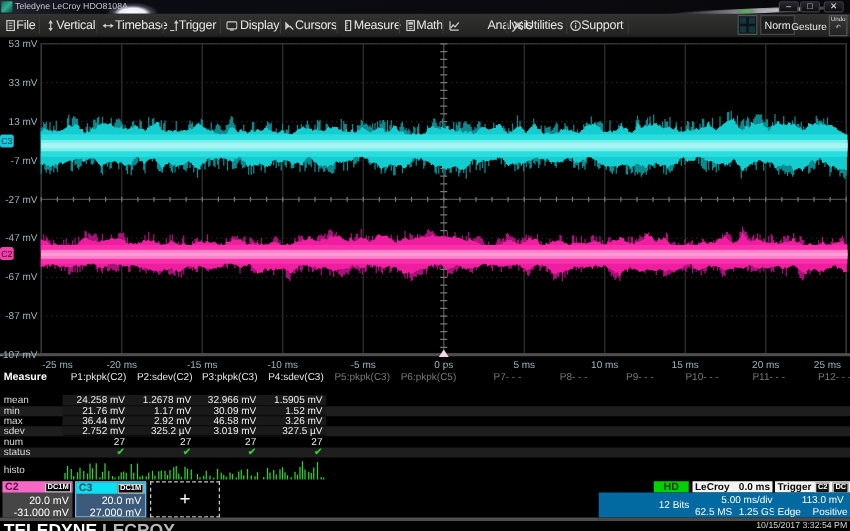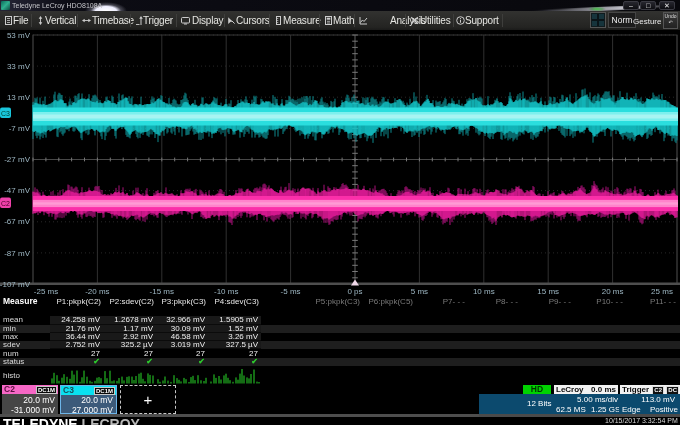--- a/index.html
+++ b/index.html
@@ -18,28 +18,28 @@
 #norm{left:608px;top:12px;width:28px;height:16px;background:#1d1d1d;border:1px solid #454545;color:#f0f0f0;font-size:8.5px;line-height:15px;text-align:center;}
 #gesture{left:633px;top:17px;color:#e8e8e8;font-size:8px;}
 #undo{left:663px;top:12px;width:15px;height:17px;background:linear-gradient(#3a3a3a,#222);border:1px solid #555;color:#ddd;font-size:5px;text-align:center;line-height:6px;}
 #greenled{left:588px;top:7px;width:18px;height:4px;background:radial-gradient(ellipse 9px 2.5px at 50% 50%,rgba(60,210,60,.85),rgba(30,150,30,.35) 60%,rgba(0,0,0,0));}
 #meas{left:0;top:296px;width:680px;height:89px;background:#000;color:#e8e8e8;font-size:8px;}
 .mrow{position:absolute;left:0;width:680px;height:8px;line-height:8px;}
 .stripe{background:#1e1e1e;}
 .rlab{position:absolute;left:3px;color:#dcdcdc;}
 .cell{position:absolute;text-align:right;color:#f0f0f0;}
 .mhead{position:absolute;text-align:right;color:#e8e8e8;}
-.dimh{color:#7a7a7a;margin-left:48px;}
+.dimh{color:#7a7a7a;}
 .chk{color:#2ecc2e;font-weight:bold;font-size:8px;}
 .chbox{position:absolute;top:385px;height:29px;font-size:8.5px;}
 .chhdr{position:absolute;left:0;top:0;width:100%;height:9px;line-height:9px;}
 .dc1m{position:absolute;right:1px;top:0.5px;font-size:6px;line-height:6.5px;padding:0 1px;color:#fff;background:#0a0a0a;border:1px solid #c8c8c8;font-weight:bold;}
 .chv{position:absolute;right:3px;color:#fff;}
 .wbox{position:absolute;top:385px;height:9px;background:#f2f2f2;color:#0a0a0a;font-size:8px;line-height:9px;font-weight:bold;}
-#grayp{left:479px;top:394px;width:201px;height:20px;background:#0c4a6e;color:#fff;font-size:8px;}
+#grayp{left:479px;top:394px;width:201px;height:20px;background:#0369a1;color:#fff;font-size:8px;}
 #grayp span{z-index:3;}
 #graybot{left:479px;top:414px;width:201px;height:3px;background:#4a4a4a;}
 #botbar{left:0;top:417px;width:680px;height:8px;background:#000;}
 #wm{left:494px;top:391px;color:rgba(35,92,35,0.5);font-size:19px;font-weight:bold;text-shadow:0.5px 0.5px 0.5px rgba(25,70,25,.6), -0.5px -0.5px 0.5px rgba(130,200,130,.4);z-index:2;}
 </style></head><body>
 <div id="app">
 <div class="abs" id="title"></div>
 <div class="abs" id="blob"></div>
 <div class="abs" id="streak"></div>
 <div class="abs" id="ticon"></div>

